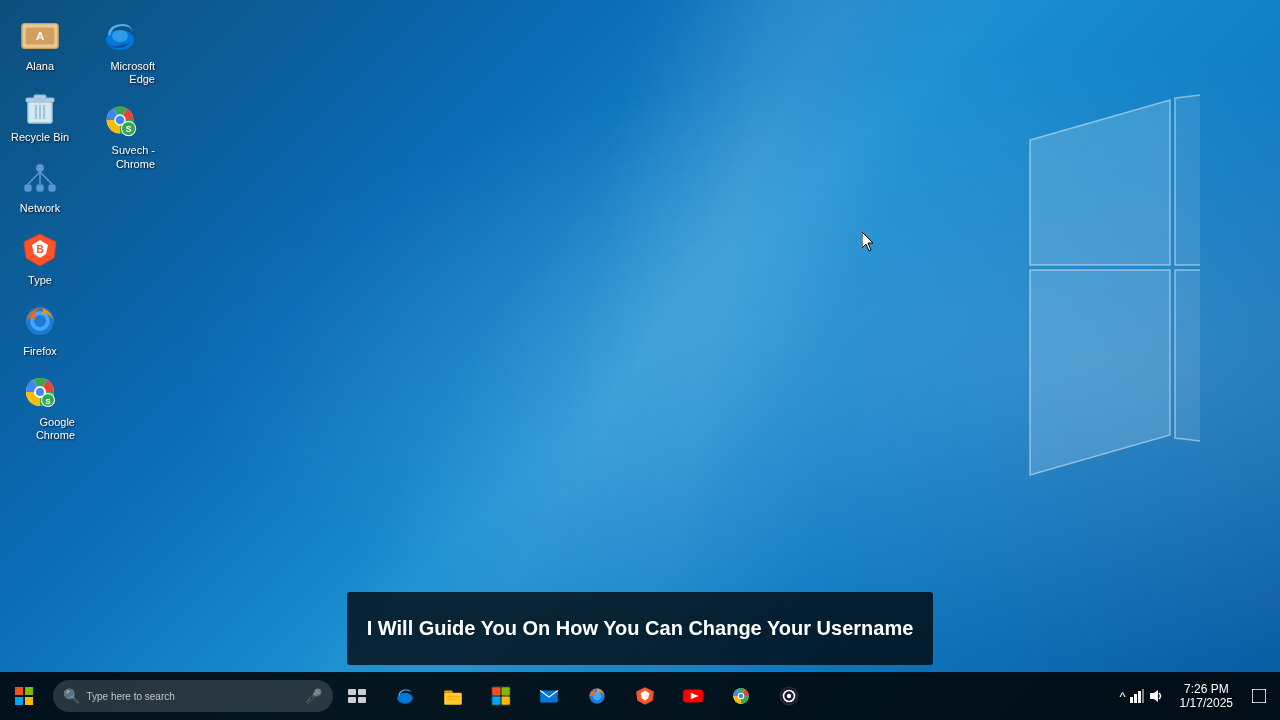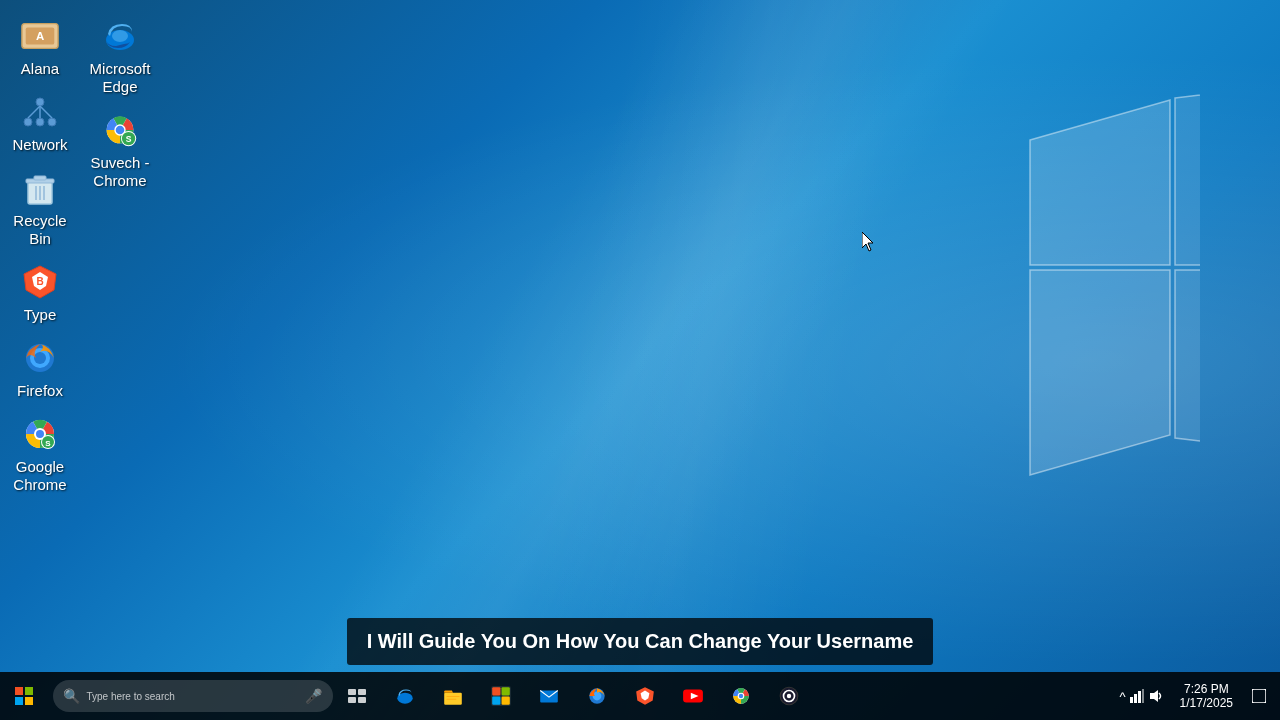--- a/index.html
+++ b/index.html
@@ -69,22 +69,22 @@
       height: 40px;
       display: flex;
       align-items: center;
       justify-content: center;
       font-size: 28px;
       margin-bottom: 4px;
     }
 
     .icon-label {
       color: white;
-      font-size: 15px;
-      text-align: center;
+      font-size: 11px;
+      text-align: right;
       text-shadow: 1px 1px 2px rgba(0,0,0,0.8);
       line-height: 1.2;
       word-break: break-word;
       max-width: 72px;
     }
 
     
     .obs-icon {
       width: 42px;
       height: 42px;
@@ -126,21 +126,21 @@
       justify-content: center;
       align-items: center;
       z-index: 10;
     }
 
     .subtitle-text {
       background: rgba(0, 0, 0, 0.75);
       color: white;
       font-size: 20px;
       font-weight: 600;
-      padding: 12px 20px;
+      padding: 25px 20px;
       border-radius: 3px;
       text-align: center;
     }
 
     
     .taskbar {
       position: absolute;
       bottom: 0;
       left: 0;
       right: 0;
@@ -314,53 +314,53 @@
         <div class="icon-image">
           <svg width="42" height="42" viewBox="0 0 42 42">
             <rect x="2" y="8" width="38" height="26" rx="3" fill="#e8c896" stroke="#c8a060" stroke-width="1.5"></rect>
             <rect x="6" y="12" width="30" height="18" rx="2" fill="#d4a060"></rect>
             <text x="21" y="25" text-anchor="middle" font-size="12" fill="white" font-weight="bold">A</text>
           </svg>
         </div>
         <span class="icon-label">Alana</span>
       </div>
 
+
+      <div class="desktop-icon">
+        <div class="icon-image">
+          <svg width="40" height="40" viewBox="0 0 40 40">
+            <rect x="8" y="14" width="24" height="22" rx="2" fill="#d4e8f0" stroke="#a0c8e0" stroke-width="1.5"></rect>
+            <rect x="6" y="11" width="28" height="4" rx="1" fill="#b0d0e8" stroke="#90b8d8" stroke-width="1"></rect>
+            <rect x="14" y="8" width="12" height="4" rx="1" fill="#b0d0e8" stroke="#90b8d8" stroke-width="1"></rect>
+            <line x1="16" y1="18" x2="16" y2="32" stroke="#90b8d8" stroke-width="1.5"></line>
+            <line x1="20" y1="18" x2="20" y2="32" stroke="#90b8d8" stroke-width="1.5"></line>
+            <line x1="24" y1="18" x2="24" y2="32" stroke="#90b8d8" stroke-width="1.5"></line>
+          </svg>
+        </div>
+        <span class="icon-label">Recycle Bin</span>
+      </div>
 
       <div class="desktop-icon">
         <div class="icon-image">
           <svg width="40" height="40" viewBox="0 0 40 40">
             <circle cx="20" cy="10" r="4" fill="#5b9bd5" stroke="#3d7ab5" stroke-width="1"></circle>
             <circle cx="8" cy="30" r="4" fill="#5b9bd5" stroke="#3d7ab5" stroke-width="1"></circle>
             <circle cx="32" cy="30" r="4" fill="#5b9bd5" stroke="#3d7ab5" stroke-width="1"></circle>
             <circle cx="20" cy="30" r="4" fill="#5b9bd5" stroke="#3d7ab5" stroke-width="1"></circle>
             <line x1="20" y1="14" x2="8" y2="26" stroke="#5b9bd5" stroke-width="1.5"></line>
             <line x1="20" y1="14" x2="32" y2="26" stroke="#5b9bd5" stroke-width="1.5"></line>
             <line x1="20" y1="14" x2="20" y2="26" stroke="#5b9bd5" stroke-width="1.5"></line>
           </svg>
         </div>
         <span class="icon-label">Network</span>
       </div>
 
       <div class="desktop-icon">
         <div class="icon-image">
           <svg width="40" height="40" viewBox="0 0 40 40">
-            <rect x="8" y="14" width="24" height="22" rx="2" fill="#d4e8f0" stroke="#a0c8e0" stroke-width="1.5"></rect>
-            <rect x="6" y="11" width="28" height="4" rx="1" fill="#b0d0e8" stroke="#90b8d8" stroke-width="1"></rect>
-            <rect x="14" y="8" width="12" height="4" rx="1" fill="#b0d0e8" stroke="#90b8d8" stroke-width="1"></rect>
-            <line x1="16" y1="18" x2="16" y2="32" stroke="#90b8d8" stroke-width="1.5"></line>
-            <line x1="20" y1="18" x2="20" y2="32" stroke="#90b8d8" stroke-width="1.5"></line>
-            <line x1="24" y1="18" x2="24" y2="32" stroke="#90b8d8" stroke-width="1.5"></line>
-          </svg>
-        </div>
-        <span class="icon-label">Recycle Bin</span>
-      </div>
-
-      <div class="desktop-icon">
-        <div class="icon-image">
-          <svg width="40" height="40" viewBox="0 0 40 40">
             <polygon points="20,4 36,12 34,28 20,36 6,28 4,12" fill="#fb542b" stroke="#e04020" stroke-width="1"></polygon>
             <polygon points="20,10 28,15 26,24 20,28 14,24 12,15" fill="white" stroke="none"></polygon>
             <text x="20" y="23" text-anchor="middle" font-size="10" fill="#fb542b" font-weight="bold">B</text>
           </svg>
         </div>
         <span class="icon-label">Type</span>
       </div>
 
       <div class="desktop-icon">
         <div class="icon-image">

